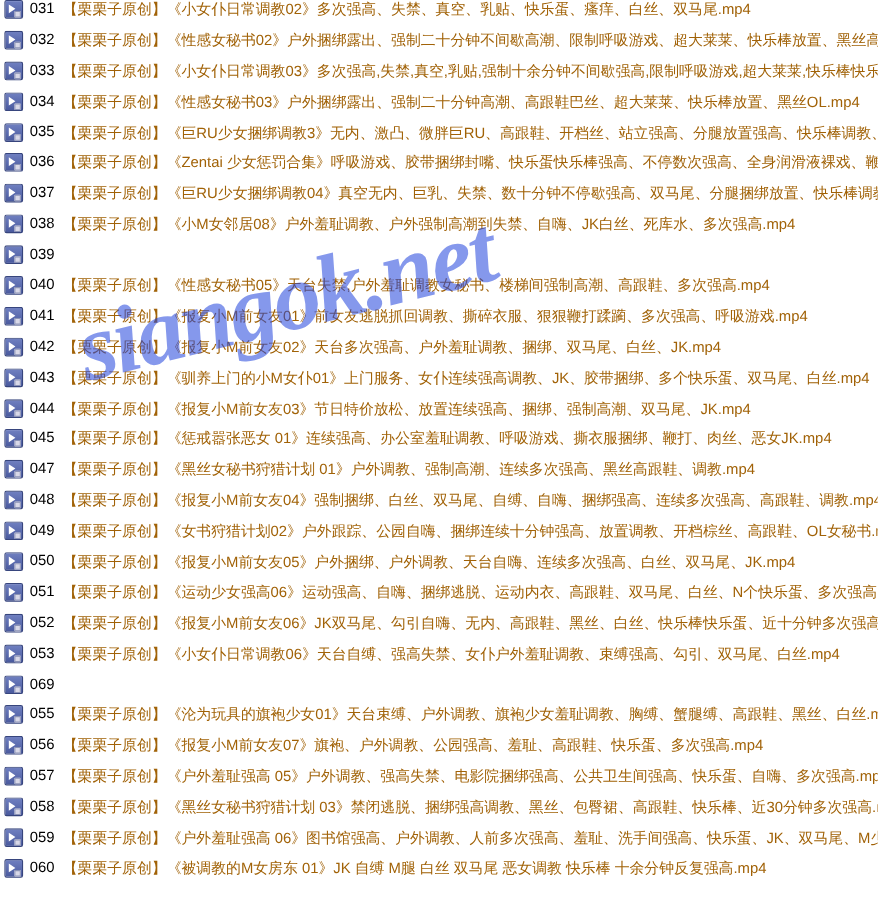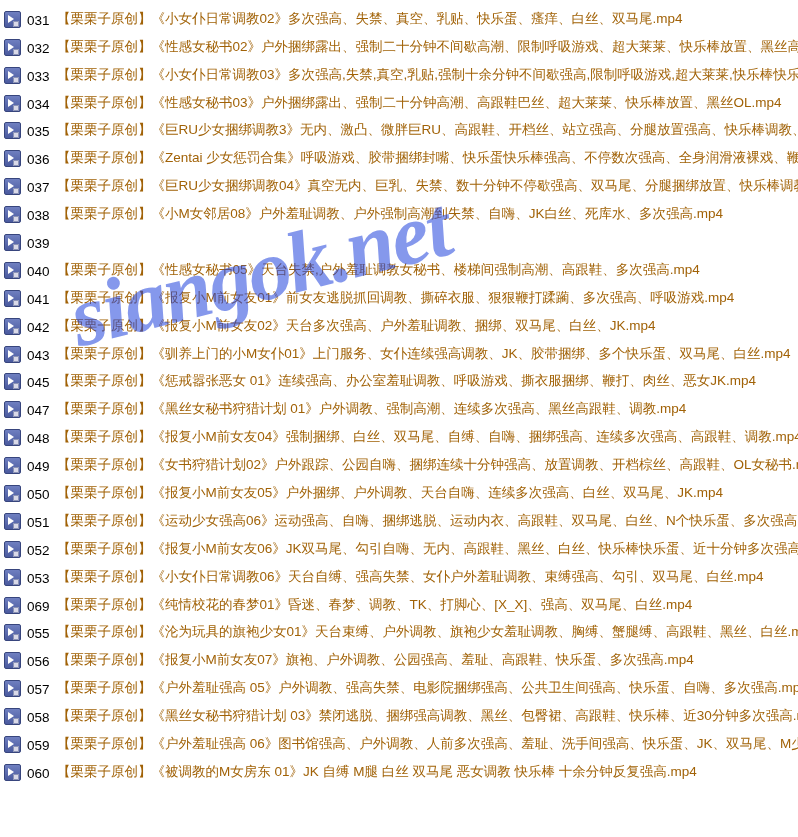--- a/index.html
+++ b/index.html
@@ -16,21 +16,21 @@
   }
   #file-list {
     position: relative;
     z-index: 2;
     padding: 0;
     margin: 0;
     list-style: none;
   }
   .row {
     display: flex;
-    align-items: flex-end;
+    align-items: flex-start;
     height: 27.9px;
     padding-left: 4px;
     box-sizing: border-box;
     white-space: nowrap;
     overflow: hidden;
   }
   .icon {
     flex: 0 0 auto;
     width: 17px;
     height: 17px;
@@ -168,20 +168,25 @@
       <span class="num">042</span>
       <span class="name">【栗栗子原创】《报复小M前女友02》天台多次强高、户外羞耻调教、捆绑、双马尾、白丝、JK.mp4</span>
     </li>
     <li class="row">
       <span class="icon"></span>
       <span class="num">043</span>
       <span class="name">【栗栗子原创】《驯养上门的小M女仆01》上门服务、女仆连续强高调教、JK、胶带捆绑、多个快乐蛋、双马尾、白丝.mp4</span>
     </li>
     <li class="row">
       <span class="icon"></span>
+      <span class="num">044</span>
+      <span class="name">【栗栗子原创】《报复小M前女友03》节日特价放松、放置连续强高、捆绑、强制高潮、双马尾、JK.mp4</span>
+    </li>
+    <li class="row">
+      <span class="icon"></span>
       <span class="num">045</span>
       <span class="name">【栗栗子原创】《惩戒嚣张恶女 01》连续强高、办公室羞耻调教、呼吸游戏、撕衣服捆绑、鞭打、肉丝、恶女JK.mp4</span>
     </li>
     <li class="row">
       <span class="icon"></span>
       <span class="num">047</span>
       <span class="name">【栗栗子原创】《黑丝女秘书狩猎计划 01》户外调教、强制高潮、连续多次强高、黑丝高跟鞋、调教.mp4</span>
     </li>
     <li class="row">
       <span class="icon"></span>
@@ -209,21 +214,20 @@
       <span class="name">【栗栗子原创】《报复小M前女友06》JK双马尾、勾引自嗨、无内、高跟鞋、黑丝、白丝、快乐棒快乐蛋、近十分钟多次强高.mp4</span>
     </li>
     <li class="row">
       <span class="icon"></span>
       <span class="num">053</span>
       <span class="name">【栗栗子原创】《小女仆日常调教06》天台自缚、强高失禁、女仆户外羞耻调教、束缚强高、勾引、双马尾、白丝.mp4</span>
     </li>
     <li class="row">
       <span class="icon"></span>
       <span class="num">069</span>
-      <span class="name">【栗栗子原创】《纯情校花的春梦01》昏迷、春梦、调教、TK、打脚心、[X_X]、强高、双马尾、白丝.mp4</span>
     </li>
     <li class="row">
       <span class="icon"></span>
       <span class="num">055</span>
       <span class="name">【栗栗子原创】《沦为玩具的旗袍少女01》天台束缚、户外调教、旗袍少女羞耻调教、胸缚、蟹腿缚、高跟鞋、黑丝、白丝.mp4</span>
     </li>
     <li class="row">
       <span class="icon"></span>
       <span class="num">056</span>
       <span class="name">【栗栗子原创】《报复小M前女友07》旗袍、户外调教、公园强高、羞耻、高跟鞋、快乐蛋、多次强高.mp4</span>

